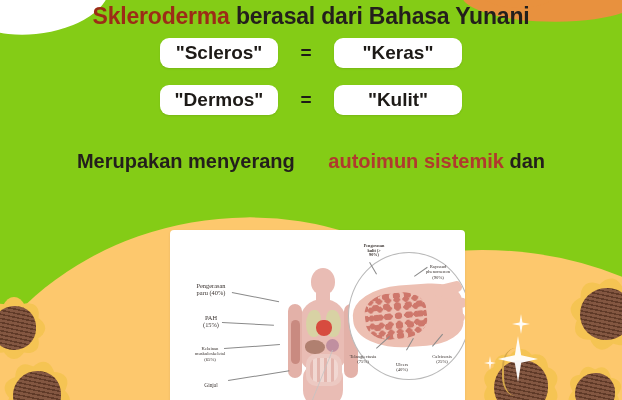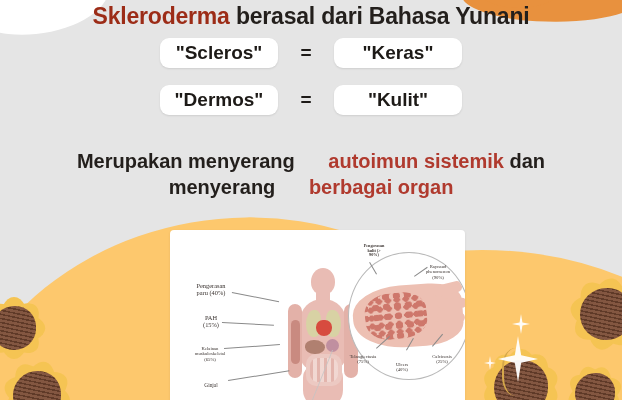--- a/index.html
+++ b/index.html
@@ -5,21 +5,21 @@
   * { margin:0; padding:0; box-sizing:border-box; }
   html,body { width:622px; height:400px; overflow:hidden; }
   body {
     font-family:"Liberation Sans", sans-serif;
     background:#fbbc5f;
     position:relative;
   }
   #slide {
     position:absolute; inset:0;
     width:622px; height:400px;
-    background:#e5e5e5;
+    background:#84cc16;
     overflow:hidden;
   }
 
   
   .deco { position:absolute; pointer-events:none; }
 
   .corner-tl {
     top:-46px; left:-40px;
     width:150px; height:80px;
     background:#ffffff;
@@ -322,21 +322,20 @@
   </div>
 
   <div class="eq-row r2">
     <div class="pill left">"Dermos"</div>
     <div class="eq-sign">=</div>
     <div class="pill right">"Kulit"</div>
   </div>
 
   <div class="para">
     <div><span>Merupakan menyerang </span><span class="accent">autoimun sistemik</span><span> dan</span></div>
-    <div><span>menyerang </span><span class="accent">berbagai organ</span></div>
   </div>
 
   <div class="card">
 
     <div class="diagram">
 
       <div class="body-fig">
         <div class="head skin"></div>
         <div class="neck skin"></div>
         <div class="torso skin"></div>

